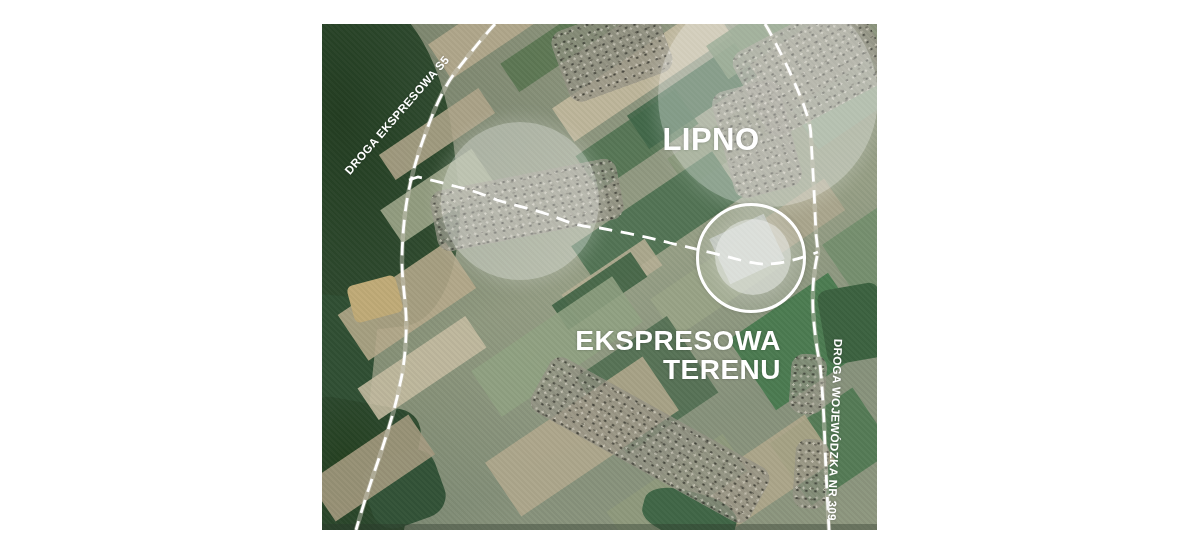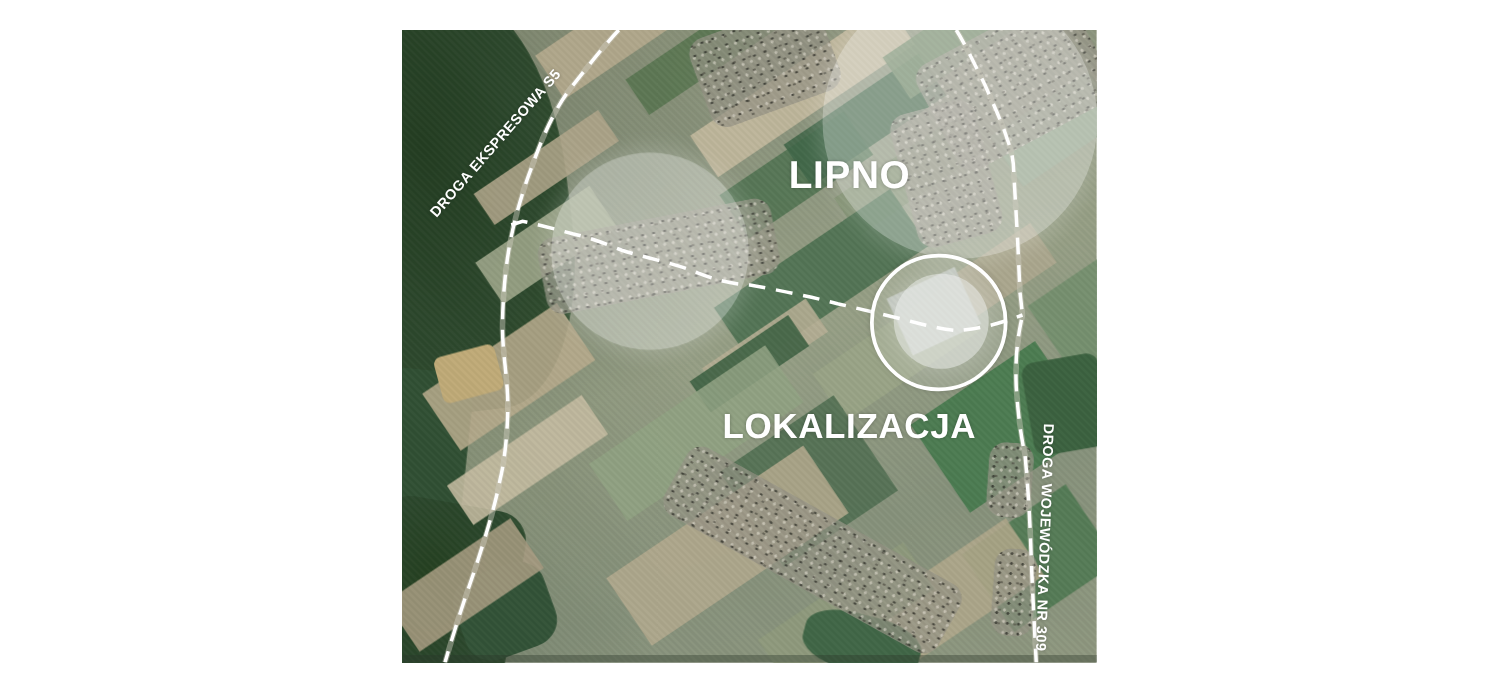--- a/index.html
+++ b/index.html
@@ -99,20 +99,21 @@
       </g>
       <g fill="none" stroke="#ffffff" stroke-width="2.8" stroke-dasharray="13.5 8.5">
         <path d="M173,0 C160,14 146,32 135,46 C122,62 111,88 104,108 C97,126 89,152 85,176 C82,194 80,218 80,238 C80,256 83,272 84,291 C85,308 83,340 78,360 C74,382 62,420 53,446 C46,466 38,492 34,506"></path>
         <path d="M87,156 L96,153 C110,156 125,160 136,163 C150,166 165,172 175,176 C190,181 215,186 233,193 C250,200 262,203 278,204 C300,208 330,214 348,219 C370,224 395,230 418,236 C435,240 445,241 448,240 C460,239 475,236 496,228"></path>
         <path d="M443,0 C450,11 458,28 466,44 C473,60 480,75 484,88 C487,96 489,104 489,114 L492,166 L494,210 L496,228 C492,246 490,262 491,286 C493,316 496,330 498,340 C500,360 502,390 503,423 C504,450 506,486 507,506"></path>
       </g>
     </svg>
 
     <div class="ring" style="left:374px;top:179px;width:104px;height:104px;"></div>
 
-    <div class="lbl big" style="left:309px;top:98px;width:160px;text-align:left;">LIPNO</div>
+    <div class="lbl big" style="left:309px;top:98px;width:160px;text-align:center;">LIPNO</div>
     <div class="lbl loc" style="left:209px;top:302px;width:250px;">
-      <div>LOKALIZACJA</div>
+      <div>EKSPRESOWA</div>
+      <div>TERENU</div>
     </div>
     <div class="lbl road" style="left:75px;top:91px;transform:translate(-50%,-50%) rotate(-49deg);">DROGA EKSPRESOWA S5</div>
     <div class="lbl road" style="left:513px;top:406px;transform:translate(-50%,-50%) rotate(92deg);">DROGA WOJEWÓDZKA NR 309</div>
   </div>
 </div>
 
 </body></html>

